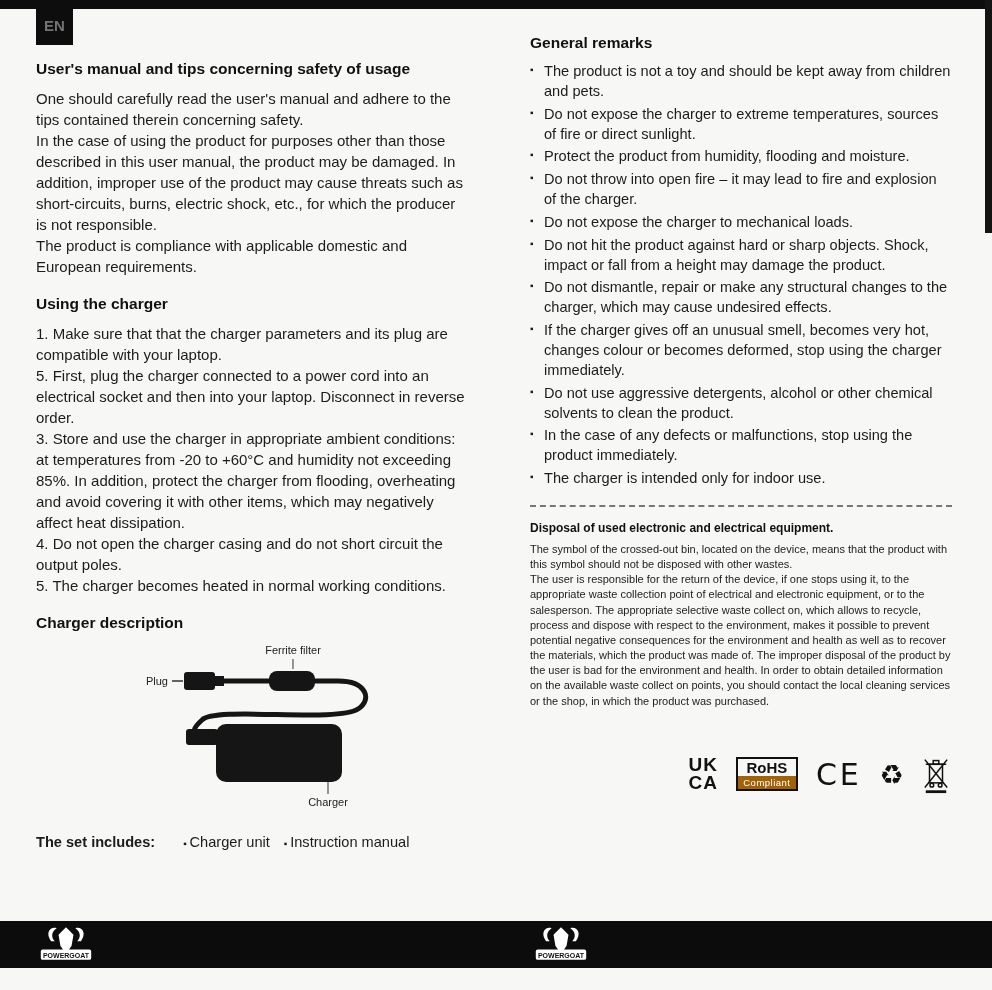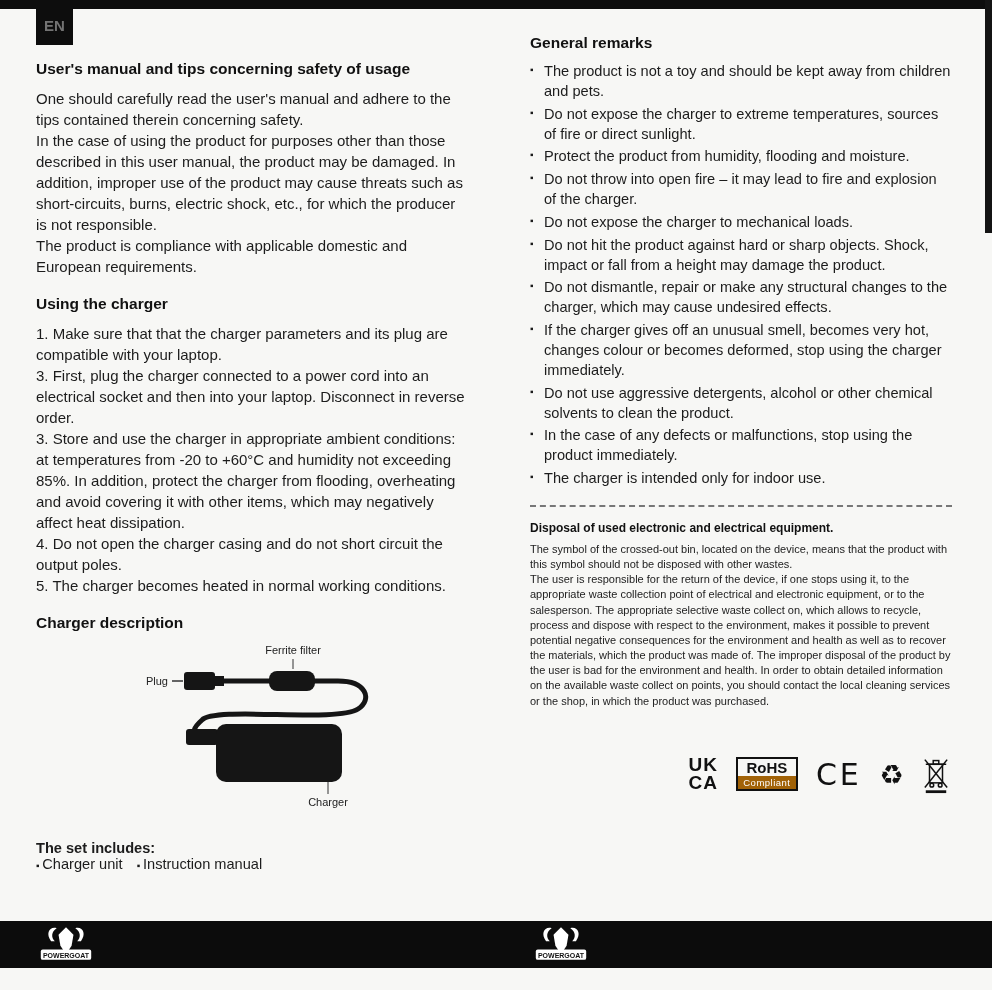--- a/index.html
+++ b/index.html
@@ -25,21 +25,21 @@
   .remarks{list-style:none;margin:0;padding:0;}
   .remark{
     position:relative;padding-left:14px;font-size:14.6px;line-height:1.36;margin:0 0 3px 0;
   }
   .remark::before{content:"▪";position:absolute;left:0;top:1px;font-size:10px;}
   .divider{border-top:2px dashed #777;margin:16px 0 14px 0;width:100%;height:0;}
   h3.small-head{font-size:12px;font-weight:bold;margin:0 0 7px 0;color:#111;}
   .small{font-size:11px;line-height:1.38;margin:0;white-space:pre-line;color:#222;}
   .diagram{display:block;margin:4px 0 0 30px;}
   .diagram text{font-size:11px;fill:#222;font-family:"Liberation Sans","DejaVu Sans",sans-serif;}
-  .set-line{margin-top:28px;font-size:14.6px;display:flex;align-items:baseline;gap:0;flex-direction:column;}
+  .set-line{margin-top:22px;font-size:14.6px;display:flex;align-items:baseline;gap:28px;}
   .set-line .bold{font-weight:bold;}
   .set-items{display:inline-flex;gap:14px;}
   .set-item::before{content:"▪ ";font-size:10px;}
   .marks{display:flex;align-items:center;justify-content:flex-end;gap:18px;margin-top:46px;padding-right:2px;}
   .ukca{font-weight:bold;font-size:19px;line-height:0.95;letter-spacing:1px;color:#111;text-align:left;}
   .rohs{border:2px solid #111;text-align:center;min-width:58px;}
   .rohs-top{font-weight:bold;font-size:15px;padding:0 6px;color:#111;}
   .rohs-bottom{background:#a16207;color:#fff;font-size:9.5px;padding:1px 4px;letter-spacing:0.5px;}
   .ce{font-size:30px;letter-spacing:3px;color:#111;font-family:"DejaVu Sans",sans-serif;}
   .recycle{font-size:27px;color:#111;font-family:"DejaVu Sans",sans-serif;line-height:1;}
@@ -58,21 +58,21 @@
 <div class="col col-left">
   <h2>User's manual and tips concerning safety of usage</h2>
   <p class="body">One should carefully read the user's manual and adhere to the tips contained therein concerning safety.
 In the case of using the product for purposes other than those described in this user manual, the product may be damaged. In addition, improper use of the product may cause threats such as short-circuits, burns, electric shock, etc., for which the producer is not responsible.
 The product is compliance with applicable domestic and European requirements.</p>
 
   <h2 class="mt">Using the charger</h2>
   <div class="steps">
 
   <p class="step">1. Make sure that that the charger parameters and its plug are compatible with your laptop.</p>
-      <p class="step">3. First, plug the charger connected to a power cord into an electrical socket and then into your laptop. Disconnect in reverse order.</p>
+      <p class="step">5. First, plug the charger connected to a power cord into an electrical socket and then into your laptop. Disconnect in reverse order.</p>
       <p class="step">3. Store and use the charger in appropriate ambient conditions: at temperatures from -20 to +60°C and humidity not exceeding 85%. In addition, protect the charger from flooding, overheating and avoid covering it with other items, which may negatively affect heat dissipation.</p>
       <p class="step">4. Do not open the charger casing and do not short circuit the output poles.</p>
       <p class="step">5. The charger becomes heated in normal working conditions.</p>
     </div>
 
   <h2 class="mt">Charger description</h2>
 
   <svg class="diagram" viewBox="0 0 440 170" width="440" height="170">
     <text x="227" y="12" text-anchor="middle">Ferrite filter</text>
     <line x1="227" y1="17" x2="227" y2="27" stroke="#333" stroke-width="1"></line>

